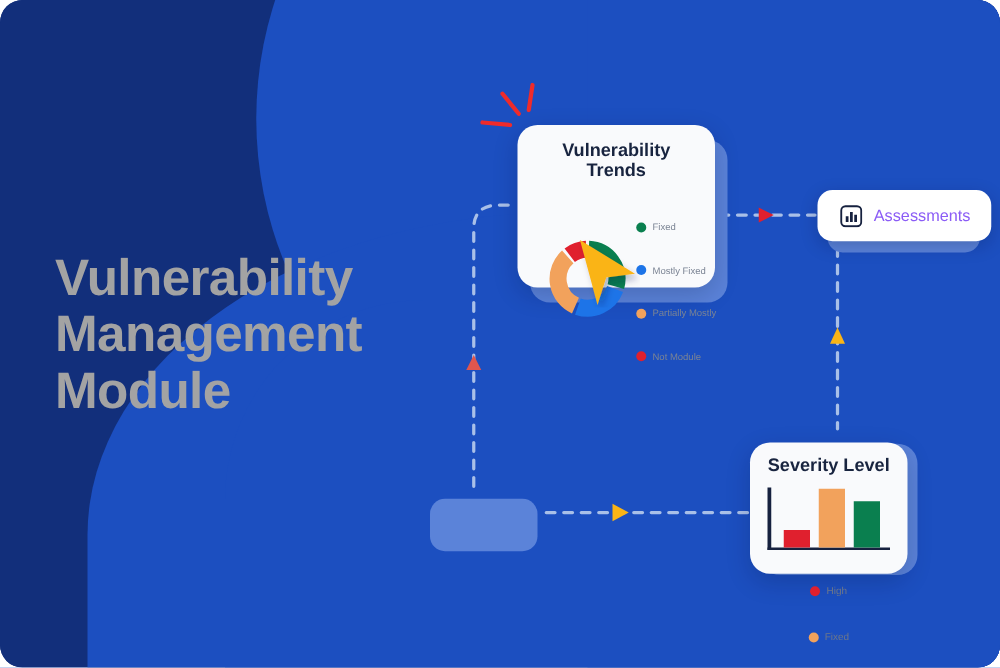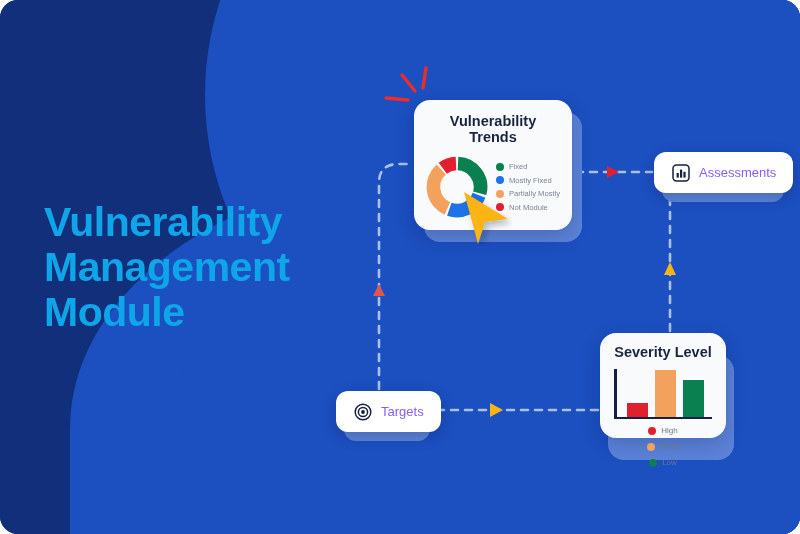--- a/index.html
+++ b/index.html
@@ -51,21 +51,21 @@
     width: 620px; height: 300px;
     left: 180px; top: 240px;
     border-radius: 160px 0 0 0;
   }
 
   
   .title {
     position: absolute;
     left: 44px;
     top: 200px;
-    color: #0ea5e9;
+    color: #a3a3a3;
     font-size: 41px;
     line-height: 1.10;
     font-weight: 700;
     letter-spacing: -0.5px;
     white-space: pre-line;
     z-index: 8;
   }
 
   
   #connectors {
@@ -129,47 +129,47 @@
     text-align: center;
     font-size: 14.5px;
     font-weight: 600;
     color: #18243f;
   }
 
   
   #card-trends {
     left: 414px; top: 100px;
     width: 158px; height: 130px;
-    padding: 13px 12px 10px;
+    padding: 13px 25px 10px;
   }
   #shadow-trends { left: 424px; top: 112px; width: 158px; height: 130px; }
 
   .trends-body {
     display: flex;
     align-items: center;
     gap: 8px;
     margin-top: 11px;
   }
   .donut-wrap { width: 62px; height: 62px; flex: 0 0 auto; }
 
   .legend { display: flex; flex-direction: column; gap: 4.5px; }
-  .legend-row { display: flex; align-items: center; gap: 5px; }
+  .legend-row { display: flex; align-items: center; gap: 5px; margin-top: 21px; }
   .legend-dot {
     width: 8px; height: 8px; border-radius: 50%;
     flex: 0 0 auto;
   }
   .legend-text {
     font-size: 7.6px;
     color: #7b8494;
     white-space: nowrap;
   }
 
   
   #card-severity {
-    left: 600px; top: 333px;
+    left: 600px; top: 354px;
     width: 126px; height: 105px;
     padding: 11px 10px 8px;
   }
   #shadow-severity { left: 608px; top: 355px; width: 126px; height: 105px; }
 
   .bars-area {
     position: relative;
     height: 50px;
     margin: 9px 4px 0 4px;
   }
@@ -294,30 +294,20 @@
         <rect x="1" y="1" width="16" height="16" rx="3.4" fill="none" stroke="#16213f" stroke-width="1.5"></rect>
         <rect x="4.6" y="9" width="2.2" height="4.6" fill="#16213f"></rect>
         <rect x="8" y="5.6" width="2.2" height="8" fill="#16213f"></rect>
         <rect x="11.4" y="7.8" width="2.2" height="5.8" fill="#16213f"></rect>
       </svg>
     </span>
     <span class="pill-label">Assessments</span>
   </div>
 
   <div class="pill-shadow" id="shadow-targets"></div>
-  <div class="pill" id="node-targets">
-    <span class="icon-box">
-      <svg width="18" height="18" viewBox="0 0 18 18" xmlns="http://www.w3.org/2000/svg">
-        <circle cx="9" cy="9" r="7.8" fill="none" stroke="#16213f" stroke-width="1.5"></circle>
-        <circle cx="9" cy="9" r="4.6" fill="none" stroke="#16213f" stroke-width="1.5"></circle>
-        <circle cx="9" cy="9" r="1.9" fill="#16213f"></circle>
-      </svg>
-    </span>
-    <span class="pill-label">Targets</span>
-  </div>
 
   <div class="card-shadow" id="shadow-severity"></div>
   <div class="card" id="card-severity">
     <div class="card-title">Severity Level</div>
     <div class="bars-area">
       <div class="axis-v"></div>
       <div class="axis-h"></div>
       <div class="bars" id="severity-bars">
           <div class="bar" style="height: 28%; background: rgb(224, 32, 46);"></div>
           <div class="bar" style="height: 100%; background: rgb(242, 162, 92);"></div>

